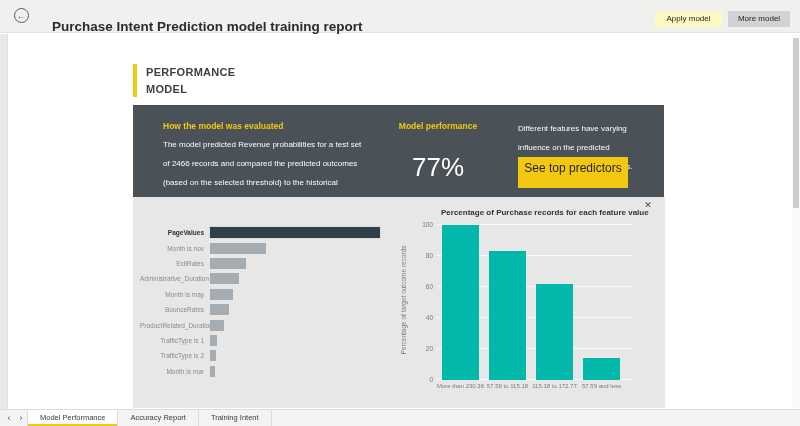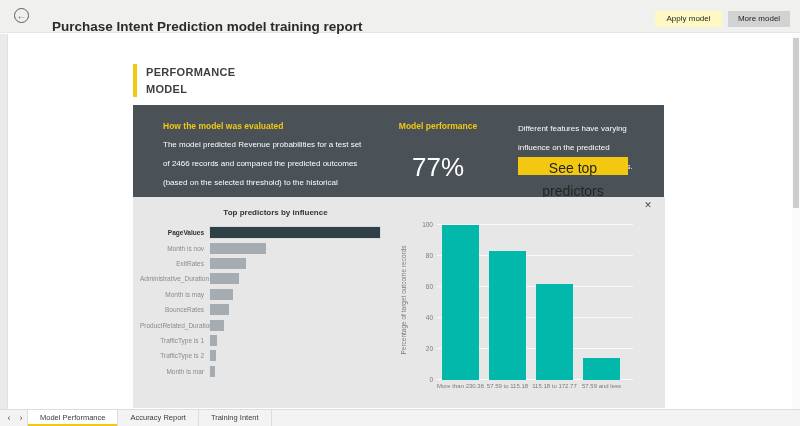--- a/index.html
+++ b/index.html
@@ -62,22 +62,22 @@
   .ip-col-title { position:absolute; font-size:8.5px; font-weight:700; color:#F2C811; }
   .ip-body { position:absolute; font-size:8px; line-height:19px; color:#fdfdfd; }
   .ip-t1 { left:30px; top:16px; width:210px; }
   .ip-b1 { left:30px; top:30px; width:200px; }
   .ip-t2 { left:230px; top:16px; width:150px; text-align:center; }
   .ip-b2 { left:232px; top:30px; width:148px; }
   .ip-auc { position:absolute; left:230px; top:47px; width:150px; text-align:center;
             font-size:26px; color:#fff; }
   .ip-b3 { left:385px; top:14px; width:126px; }
   .ip-btn {
-    position:absolute; left:385px; top:52px; width:110px; height:18px;
-    background:#F2C811; color:#252423; font-size:14px; line-height:23px;
+    position:absolute; left:385px; top:52px; width:110px; height:31px;
+    background:#F2C811; color:#252423; font-size:12px; line-height:23px;
     text-align:center; cursor:pointer;
   }
 
   
   .charts-panel {
     position:absolute; left:133px; top:197px; width:532px; height:211px; background:#e7e7e7;
   }
   .close-icon {
     position:absolute; left:509px; top:2px; width:12px; height:12px;
     font-size:9px; line-height:12px; text-align:center; color:#4a4a4a; cursor:pointer;
@@ -156,21 +156,20 @@
   <div class="ip-col-title ip-t2">Model performance</div>
   <div class="ip-auc">77%</div>
 
   <div class="ip-body ip-b3">Different features have varying influence on the predicted outcome.  Click below for details.</div>
   <div class="ip-btn">See top predictors</div>
 </div>
 
 <div class="charts-panel">
   <div class="close-icon">✕</div>
 
-  <div class="chart-title lt-title">Top predictors by influence</div>
   <div class="hbar-rows" id="hbar-rows">
       <div class="hbar-row hl">
         <div class="hbar-label">PageValues</div>
         <div class="hbar" style="width: 170px;"></div>
       </div>
       <div class="hbar-row">
         <div class="hbar-label">Month is nov</div>
         <div class="hbar" style="width: 56.1px;"></div>
       </div>
       <div class="hbar-row">
@@ -200,20 +199,21 @@
       <div class="hbar-row">
         <div class="hbar-label">TrafficType is 2</div>
         <div class="hbar" style="width: 6.29px;"></div>
       </div>
       <div class="hbar-row">
         <div class="hbar-label">Month is mar</div>
         <div class="hbar" style="width: 4.93px;"></div>
       </div>
     </div>
 
+  <div class="chart-title rt-title">Percentage of Purchase records for each feature value</div>
   <div class="ylabel">Percentage of target outcome records</div>
   <div class="plot" id="col-plot">
       <div class="gridline" style="bottom: 0px;"></div>
       <div class="ytick" style="bottom: -3px;">0</div>
       <div class="gridline" style="bottom: 31px;"></div>
       <div class="ytick" style="bottom: 28px;">20</div>
       <div class="gridline" style="bottom: 62px;"></div>
       <div class="ytick" style="bottom: 59px;">40</div>
       <div class="gridline" style="bottom: 93px;"></div>
       <div class="ytick" style="bottom: 90px;">60</div>

